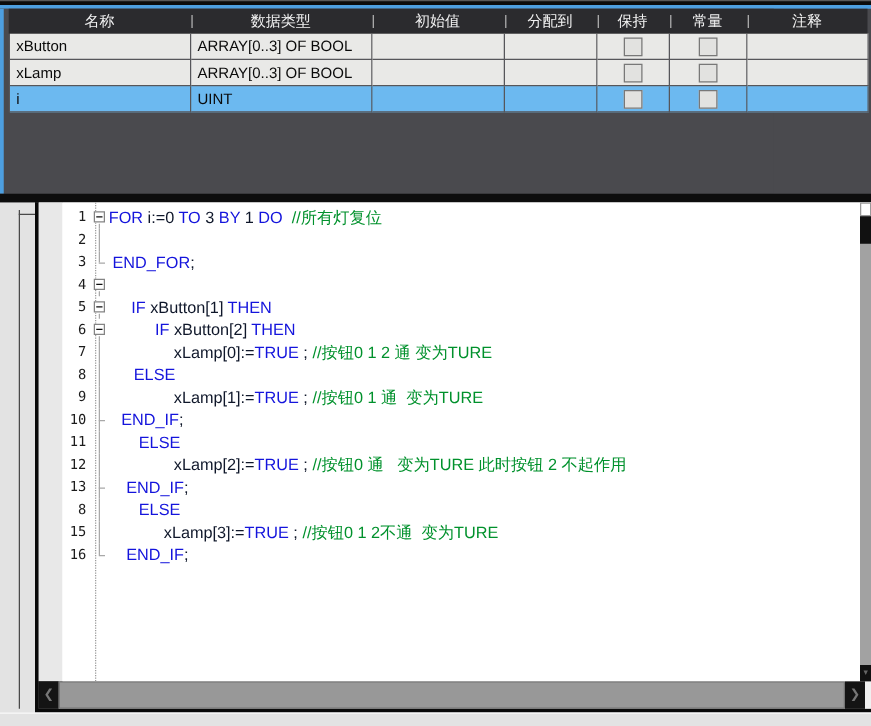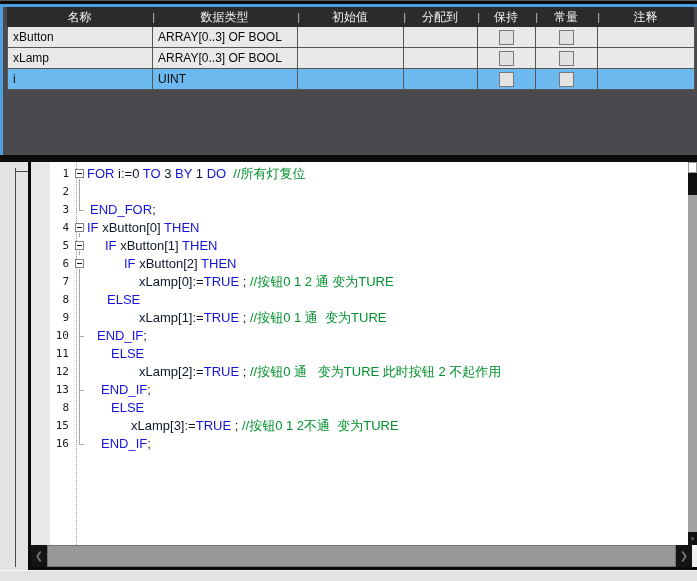--- a/index.html
+++ b/index.html
@@ -168,21 +168,20 @@
                 <i class="tick"></i>
               </span>
               <span class="code" style="padding-left: 3px;"><span class="kw">END_FOR</span><span class="pl">;</span></span>
             </div>
             <div class="cl">
               <span class="ln">4</span>
               <span class="fold">
                 <i class="vl below"></i>
                 <i class="fbox"></i>
               </span>
-              <span class="code" style="padding-left: 0px;"><span class="kw">IF</span><span class="pl"> xButton[0] </span><span class="kw">THEN</span></span>
             </div>
             <div class="cl">
               <span class="ln">5</span>
               <span class="fold">
                 <i class="vl below"></i>
                 <i class="fbox"></i>
               </span>
               <span class="code" style="padding-left: 18px;"><span class="kw">IF</span><span class="pl"> xButton[1] </span><span class="kw">THEN</span></span>
             </div>
             <div class="cl">

